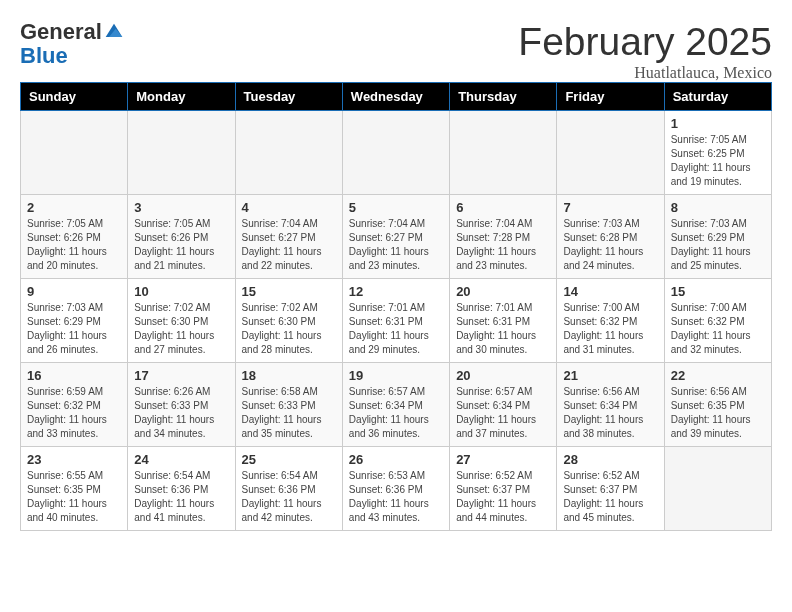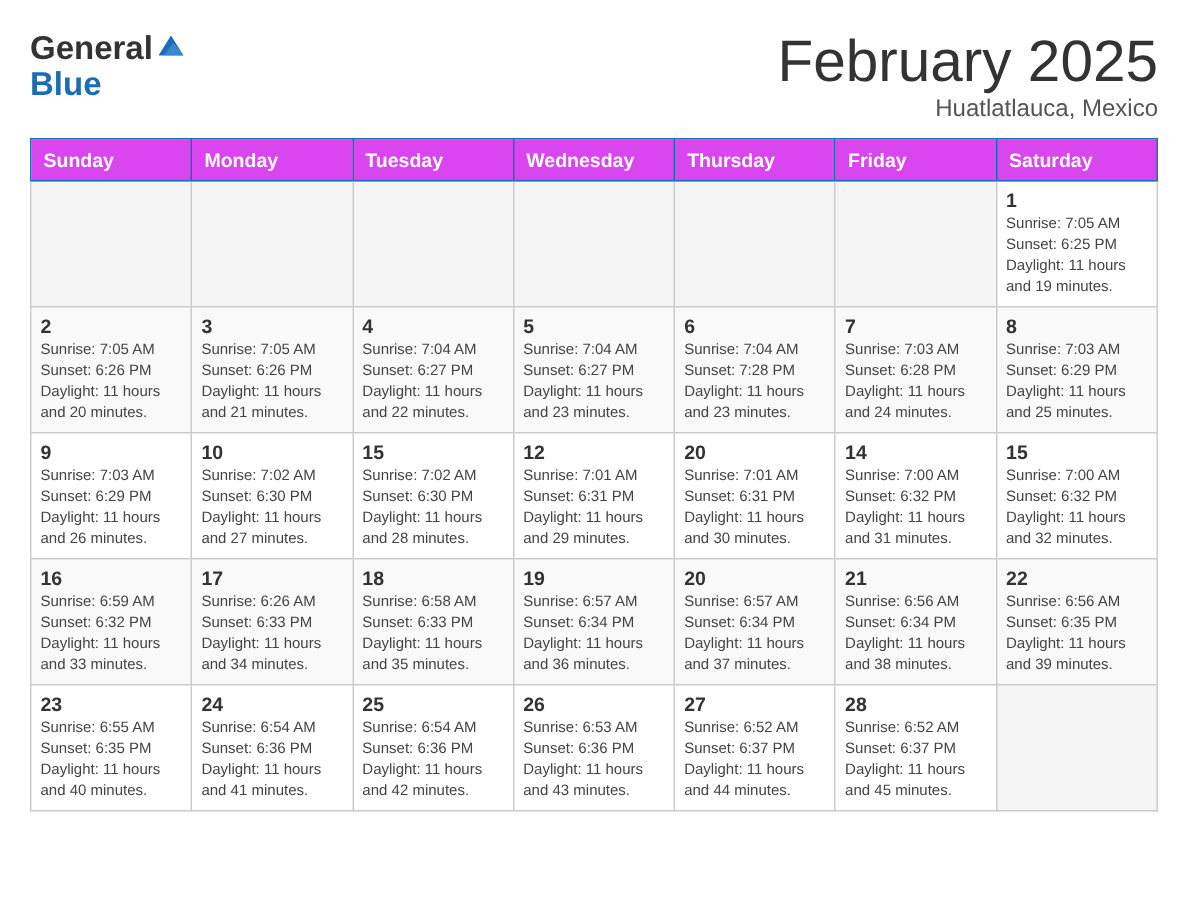--- a/index.html
+++ b/index.html
@@ -7,21 +7,20 @@
       font-family: Arial, sans-serif;
       background: #fff;
       width: 792px;
       min-height: 612px;
       padding: 20px;
     }
     .header {
       display: flex;
       justify-content: space-between;
       align-items: flex-start;
-      margin-bottom: 10px;
     }
     .logo {
       display: flex;
       align-items: center;
     }
     .logo-text {
       font-size: 22px;
       font-weight: bold;
       line-height: 1.1;
     }
@@ -36,28 +35,29 @@
       text-align: right;
     }
     .month-title {
       font-size: 39px;
       font-weight: normal;
       color: #333;
     }
     .location {
       font-size: 16px;
       color: #555;
+      font-family: Liberation Serif, serif;
     }
     .calendar {
       width: 100%;
       border-collapse: collapse;
       border: 1px solid #ccc;
     }
     .calendar th {
-      background-color: #d946ef;
+      background-color: #000000;
       color: #fff;
       font-size: 13px;
       font-weight: bold;
       padding: 6px 8px;
       text-align: left;
       border: 1px solid #1a6db5;
     }
     .calendar td {
       vertical-align: top;
       border: 1px solid #ccc;

